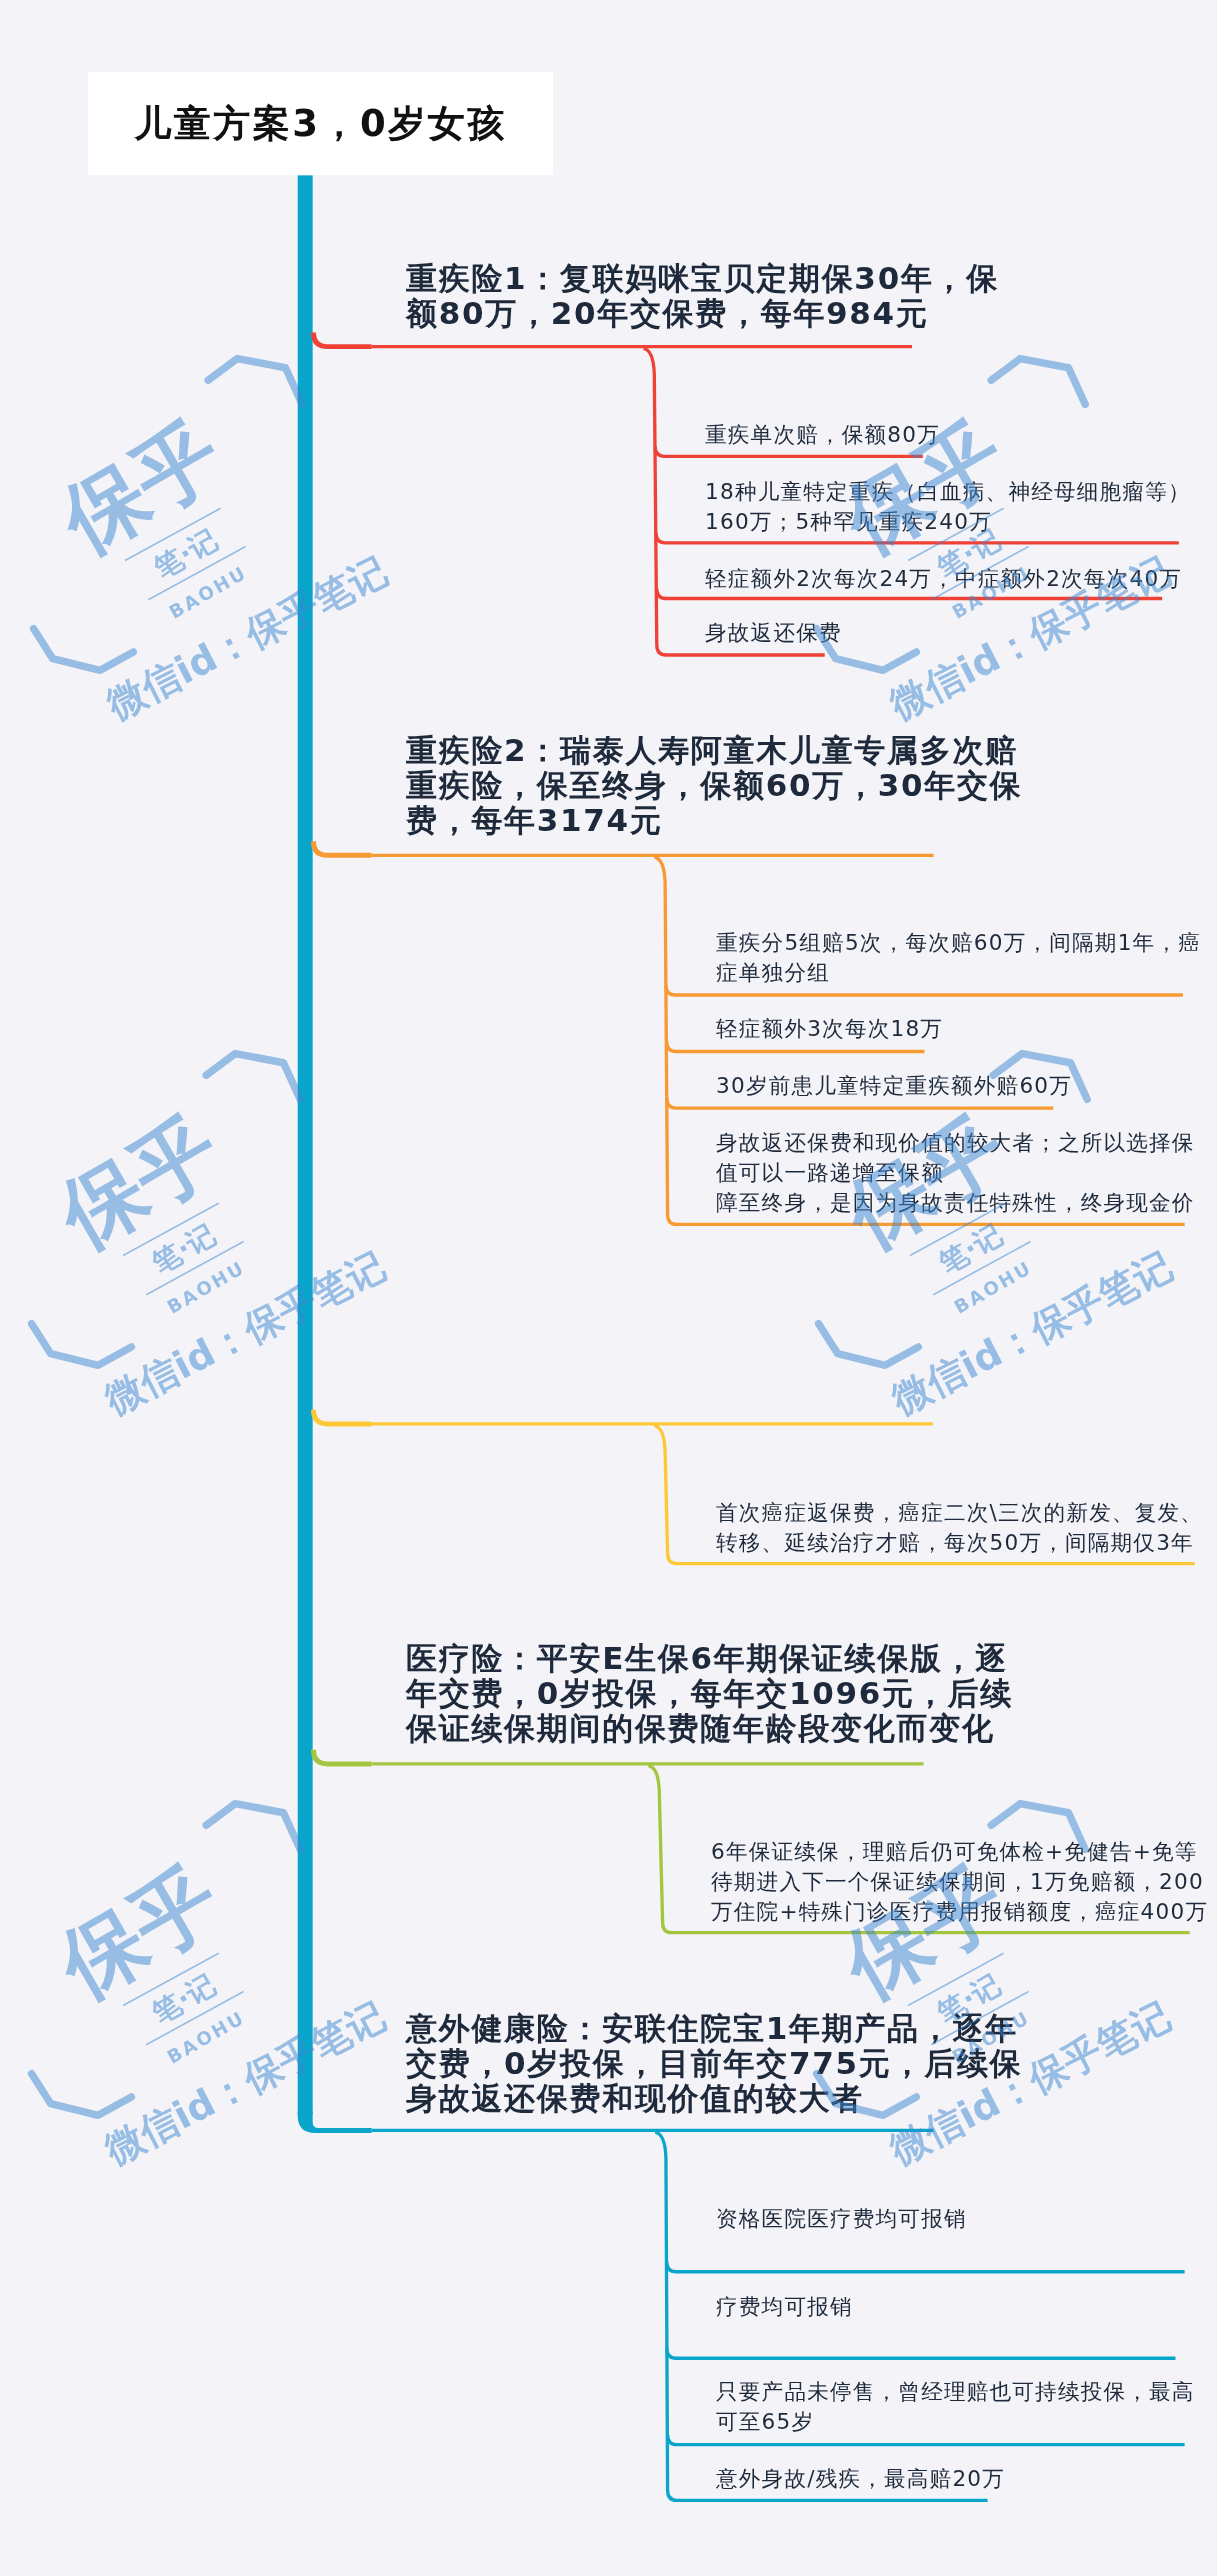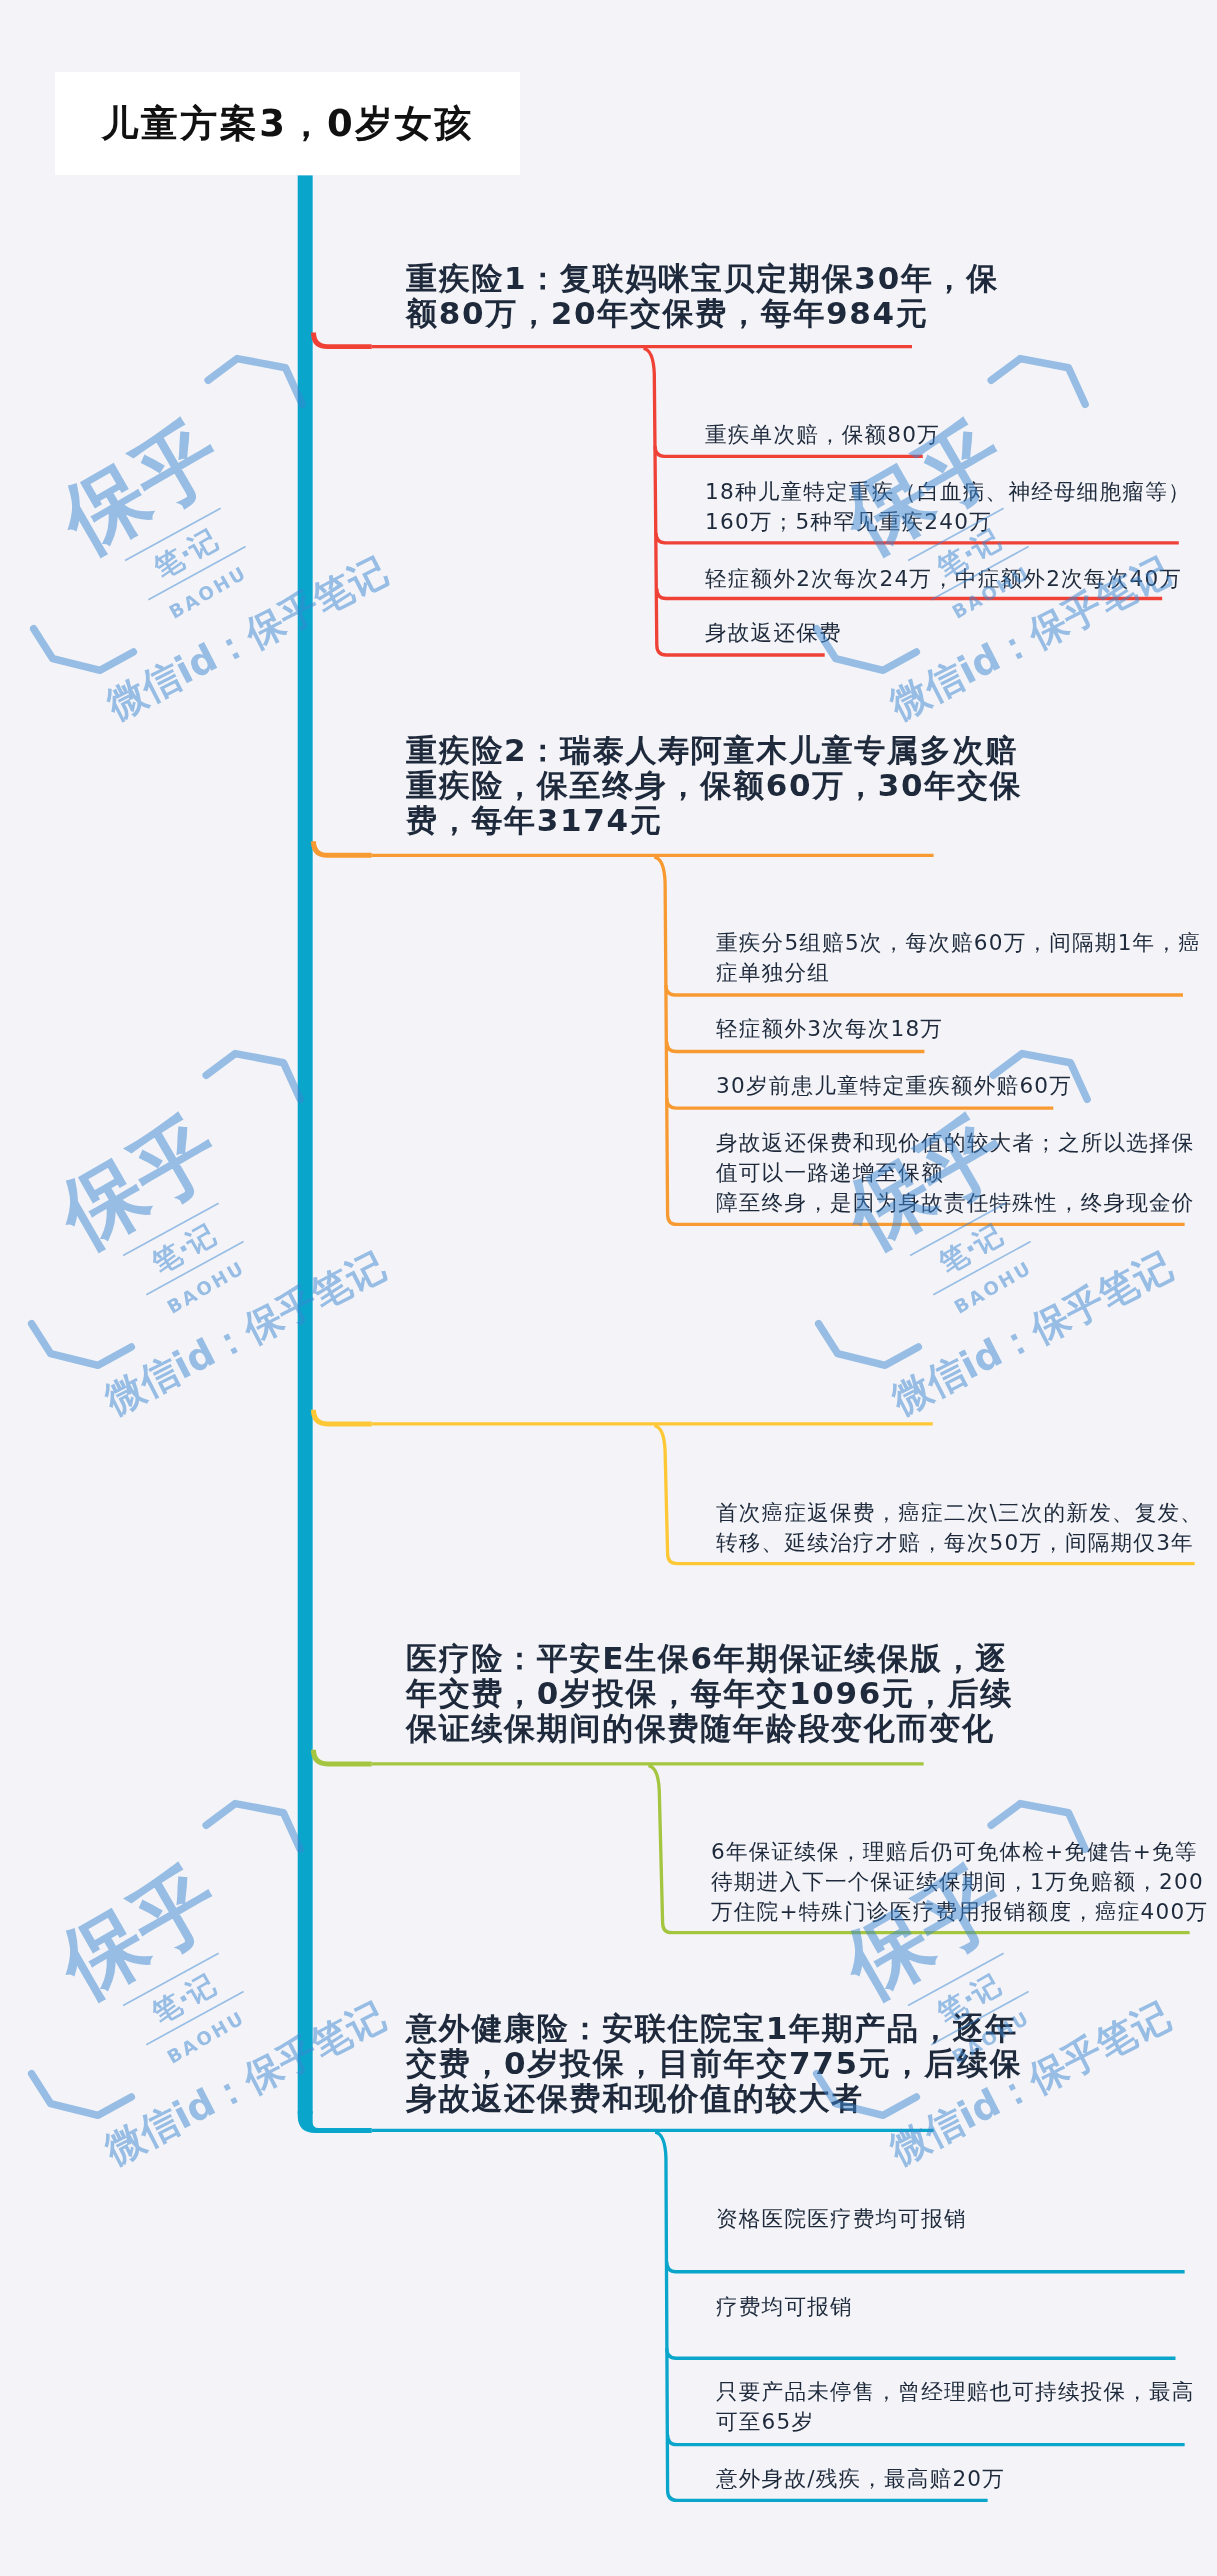--- a/index.html
+++ b/index.html
@@ -6,21 +6,21 @@
     #canvas {
       position: relative;
       width: 1218px;
       height: 2576px;
       overflow: hidden;
       background: #F4F4F8;
       font-family: "DejaVu Sans", "Liberation Sans", sans-serif;
       color: #1E2A3B;
     }
     .title-box {
-      position: absolute; left: 55px; top: 72px;
+      position: absolute; left: 88px; top: 72px;
       width: 465px; height: 103px;
       background: #FFFFFF;
       display: flex; align-items: center; justify-content: center;
       z-index: 2;
     }
     .title-text {
       font-size: 37px; font-weight: bold; color: #111111;
       letter-spacing: 2.5px; white-space: nowrap;
     }
     .links { position: absolute; left: 0; top: 0; z-index: 1; }

